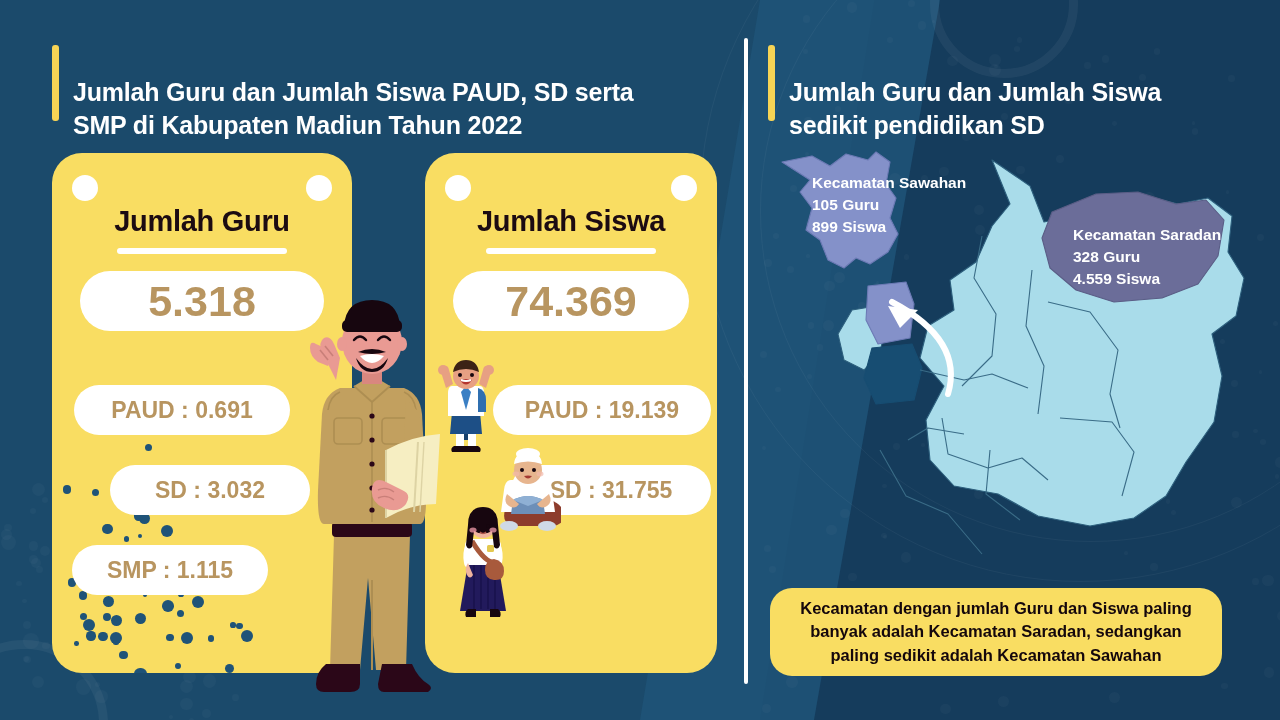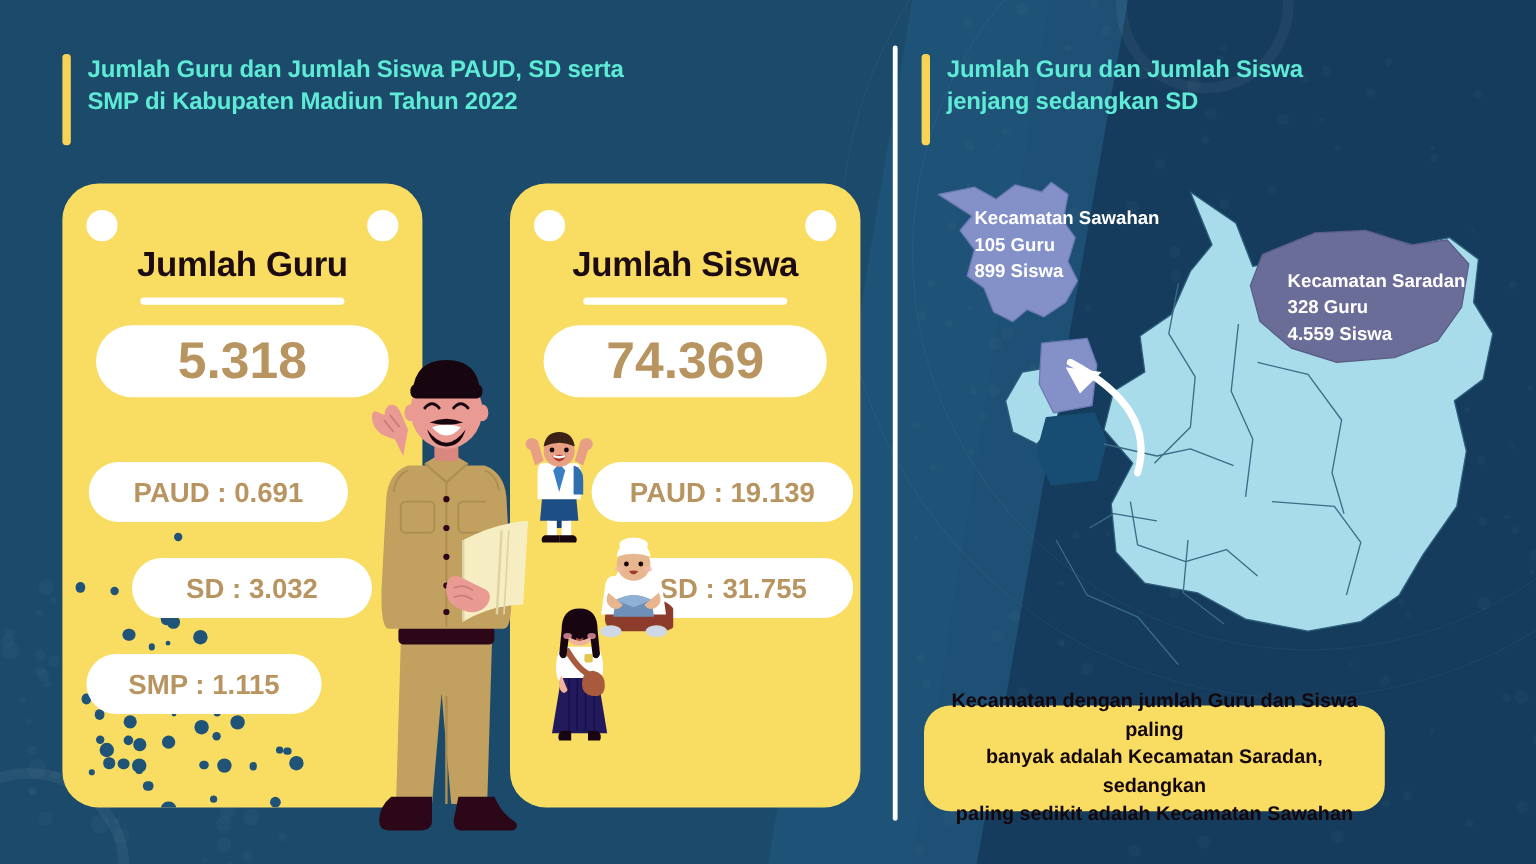--- a/index.html
+++ b/index.html
@@ -28,22 +28,22 @@
     position:absolute;border-radius:50%;border:1px solid rgba(255,255,255,.045);
   }
   .dotgrid{position:absolute;opacity:.5;}
   .dotgrid span{position:absolute;border-radius:50%;background:rgba(255,255,255,.055);}
   .ring{position:absolute;border-radius:50%;border:9px solid rgba(255,255,255,.05);}
 
   
   .title-block{position:absolute;display:flex;gap:14px;align-items:flex-start;}
   .title-bar{width:7px;border-radius:3px;background:#f7d455;flex:0 0 auto;}
   .title-text{
-    color:#5eead4;font-size:20px;font-weight:bold;line-height:1.33;
-    letter-spacing:-.2px;white-space:pre-line;
+    color:#ffffff;font-size:25px;font-weight:bold;line-height:1.33;
+    letter-spacing:-.2px;white-space:pre-line;margin-top:31px;
   }
   #title-left{left:52px;top:45px;width:660px;}
   #title-left .title-bar{height:76px;}
   #title-right{left:768px;top:45px;width:450px;}
   #title-right .title-bar{height:76px;}
 
   
   .divider{
     position:absolute;left:744px;top:38px;width:4px;height:646px;
     background:#ffffff;border-radius:2px;
@@ -98,21 +98,21 @@
   #map-wrap svg{width:100%;height:100%;display:block;}
   .maplabel{
     position:absolute;color:#ffffff;font-weight:bold;font-size:15.5px;line-height:1.42;
     white-space:pre-line;
   }
   #label-sawahan{left:812px;top:172px;}
   #label-saradan{left:1073px;top:224px;}
 
   
   #note-box{
-    position:absolute;left:770px;top:588px;width:384px;height:88px;
+    position:absolute;left:770px;top:588px;width:452px;height:88px;
     background:#f9dd62;border-radius:22px;
     display:flex;align-items:center;justify-content:center;text-align:center;
   }
   #note-text{
     color:#14070c;font-weight:bold;font-size:16.5px;line-height:1.42;
     white-space:pre-line;padding:0 10px;
   }
 </style>
 </head>
 <body>
@@ -351,21 +351,21 @@
 
   <div class="title-block" id="title-left">
     <div class="title-bar"></div>
     <div class="title-text">Jumlah Guru dan Jumlah Siswa PAUD, SD serta
 SMP di Kabupaten Madiun Tahun 2022</div>
   </div>
 
   <div class="title-block" id="title-right">
     <div class="title-bar"></div>
     <div class="title-text">Jumlah Guru dan Jumlah Siswa
-jenjang sedangkan SD</div>
+sedikit pendidikan SD</div>
   </div>
 
   <div class="divider"></div>
 
   <div class="card" id="card-guru">
     <div class="carddots" id="guru-dots">
         <span style="left: 173.433px; top: 220.886px; width: 8.9934px; height: 8.9934px;"></span>
         <span style="left: 126.215px; top: 147.997px; width: 5.72596px; height: 5.72596px;"></span>
         <span style="left: 184.449px; top: 179.737px; width: 6.75482px; height: 6.75482px;"></span>
         <span style="left: 34.309px; top: 188.329px; width: 9.3022px; height: 9.3022px;"></span>

